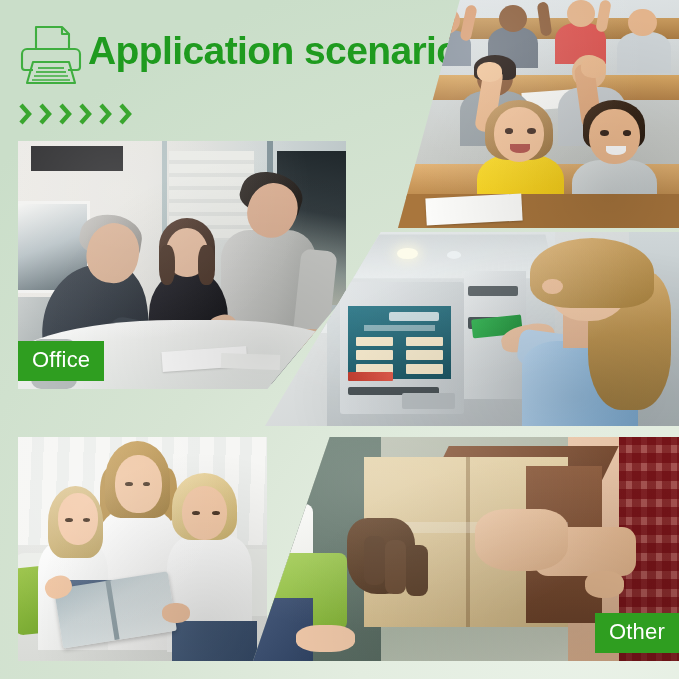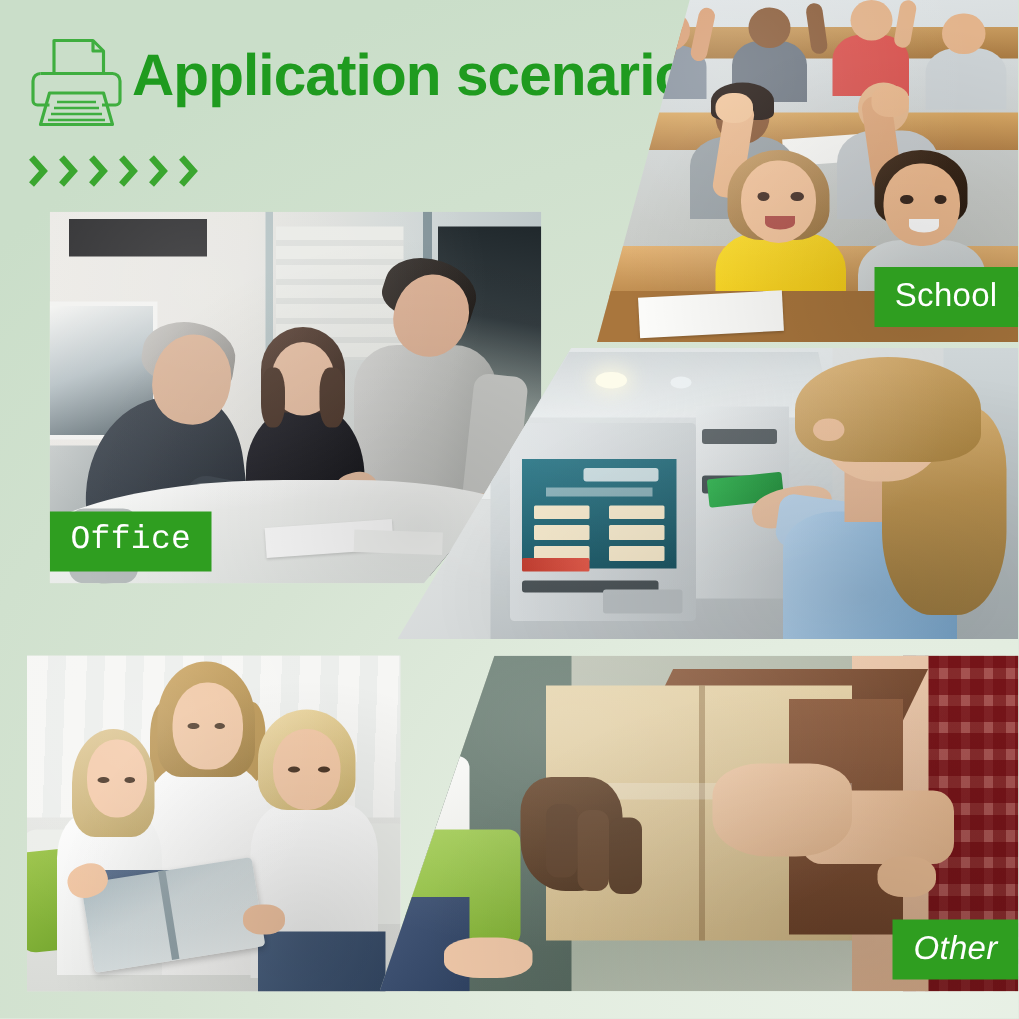--- a/index.html
+++ b/index.html
@@ -31,44 +31,42 @@
   .scene{position:absolute;inset:0;}
   .badge{
     position:absolute;background:#2f9e20;color:#ffffff;
     font-size:22px;line-height:1;font-weight:400;
     padding:8px 14px 10px 14px;letter-spacing:0.2px;
     white-space:nowrap;z-index:7;
   }
 
   
   #p-office{
-    left:33px;top:141px;width:328px;height:248px;
+    left:18px;top:141px;width:328px;height:248px;
     clip-path:polygon(0 0,100% 0,100% 62%,76% 100%,0 100%);
-    font-family:Liberation Mono, monospace;
   }
   
   #p-school{
     left:398px;top:0px;width:281px;height:228px;
     clip-path:polygon(22% 0,100% 0,100% 100%,0 100%);
   }
   
   #p-bank{
     left:265px;top:232px;width:414px;height:194px;
     clip-path:polygon(28% 0,100% 0,100% 100%,0 100%);
   }
   
   #p-home{
     left:18px;top:437px;width:249px;height:224px;
     clip-path:polygon(0 0,100% 0,100% 100%,0 100%);
   }
   
   #p-other{
     left:253px;top:437px;width:426px;height:224px;
     clip-path:polygon(18% 0,100% 0,100% 100%,0 100%);
-    font-style:italic;
   }
 
   
   .pz{position:absolute;}
 
   
   .of-wall{inset:0;background:linear-gradient(95deg,#eceae6 0%,#e6e5e1 38%,#dcdedb 55%,#cfd6d6 72%,#b9c4c6 100%);}
   .of-monitor{left:4%;top:2%;width:28%;height:10%;background:#2a2a2c;}
   .of-pic{left:-1%;top:24%;width:21%;height:35%;background:linear-gradient(160deg,#f4f4f2,#b9c3c7 48%,#5d6a70);border:3px solid #f2f2f0;}
   .of-glass1{left:44%;top:0;width:1.4%;height:78%;background:rgba(120,150,160,.45);}
@@ -337,21 +335,20 @@
       <div class="pz sc-b-body"></div>
         <div class="pz sc-b-hair"></div>
         <div class="pz sc-b-head"></div>
       <div class="pz sc-b-eye1"></div>
         <div class="pz sc-b-eye2"></div>
         <div class="pz sc-b-mouth"></div>
       <div class="pz sc-deskfront"></div>
       <div class="pz sc-book"></div>
       <div class="grain"></div>
     </div>
-    <div class="badge" style="right:0;bottom:10px;">School</div>
   </div>
 
   <div class="panel" id="p-office">
     <div class="scene">
       <div class="pz of-wall"></div>
       <div class="pz of-win"></div>
       <div class="pz of-blind"></div>
       <div class="pz of-monitor"></div>
       <div class="pz of-pic"></div>
       <div class="pz of-glass1"></div>

